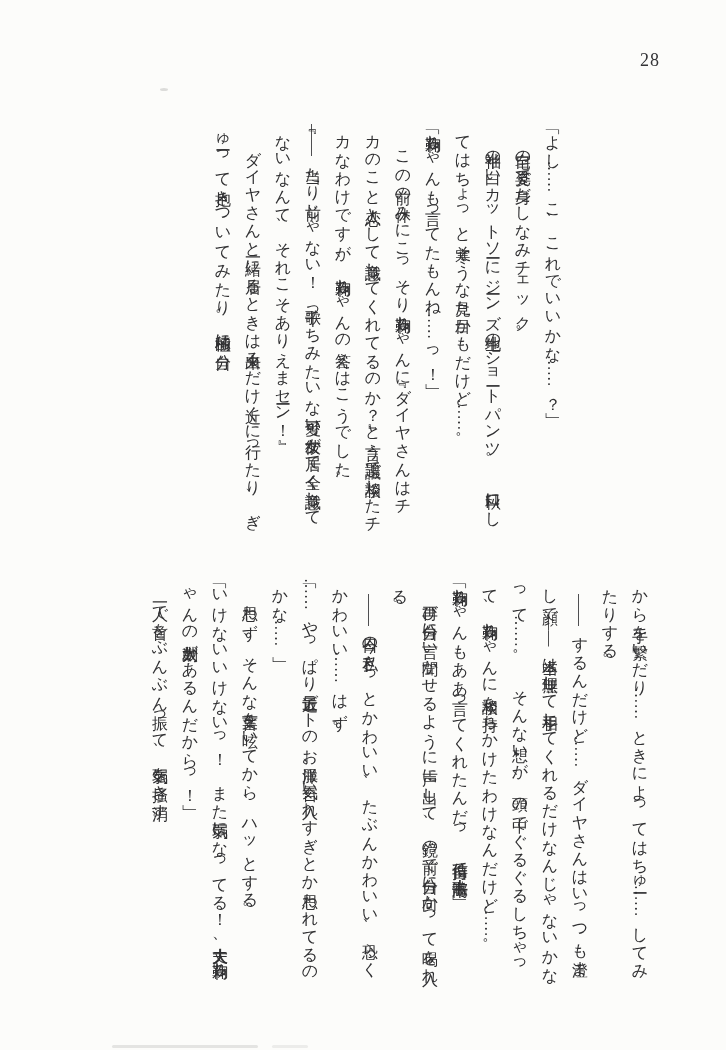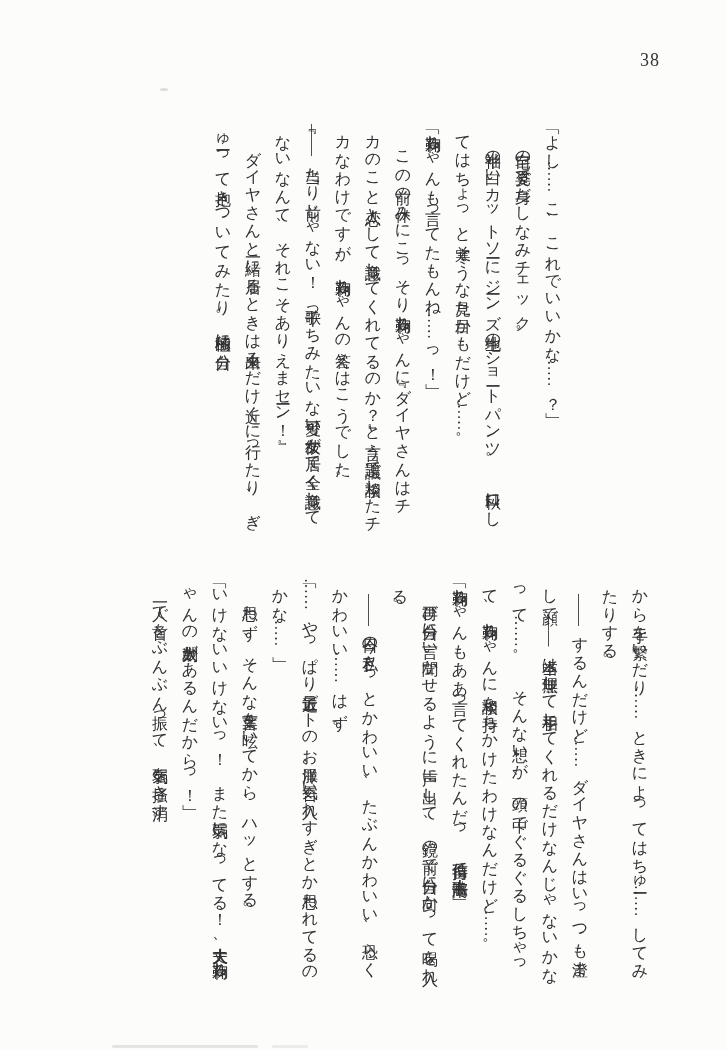--- a/index.html
+++ b/index.html
@@ -80,21 +80,21 @@
     width: 8px;
     height: 3px;
     background: #dcdcda;
     border-radius: 50%;
   }
 </style>
 </head>
 <body>
 
 <div class="page" style="background: rgb(252, 252, 250); color: rgb(47, 47, 49);">
-  <div class="page-number">38</div>
+  <div class="page-number">28</div>
 
   <section class="vblock upper">
       <p class="">「よし……こ、これでいいかな……？」</p>
       <p class="indent">自宅の姿見で身だしなみチェック。</p>
       <p class="indent">半袖の白いカットソーにジーンズ生地のショートパンツ。　秋口にしてはちょっと寒そうな見た目かもだけど……。</p>
       <p class="">「鞠莉ちゃんも言ってたもんね……っ！」</p>
       <p class="indent">この前の休みにこっそり鞠莉ちゃんに『ダイヤさんはチカのこと恋人として意識してくれてるのか？』と言う議題で相談したチカなわけですが、鞠莉ちゃんの答えはこうでした。</p>
       <p class="">『――当たり前じゃない！　千歌っちみたいな可愛い彼女が居て全く意識してないなんて、それこそありえまセーン！』</p>
       <p class="indent">ダイヤさんと一緒に居るときは出来るだけ近くに行ったり、ぎゅーって抱きついてみたり。積極的に自分</p>
     </section>

